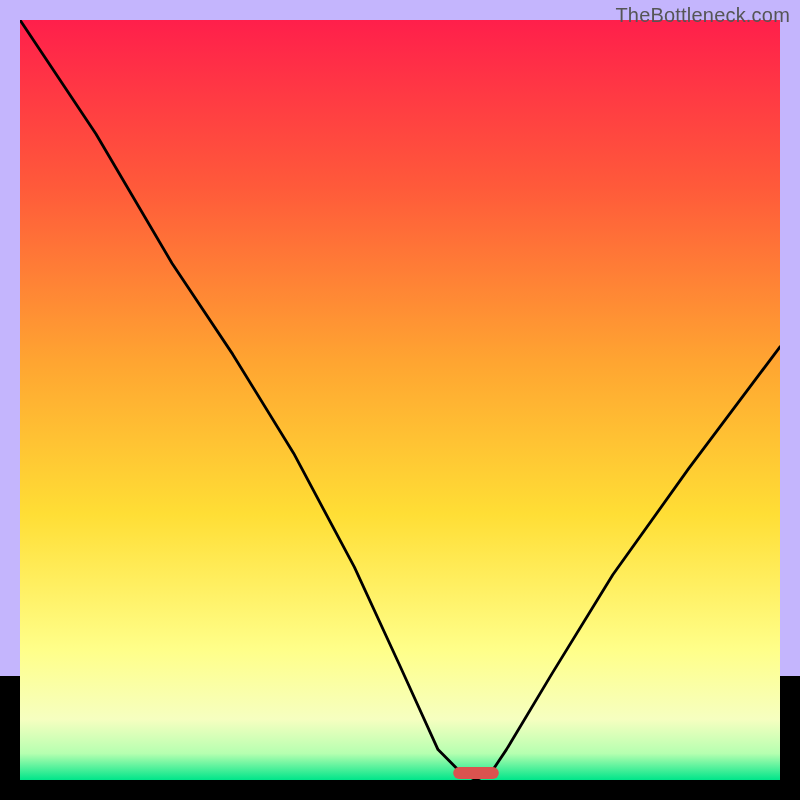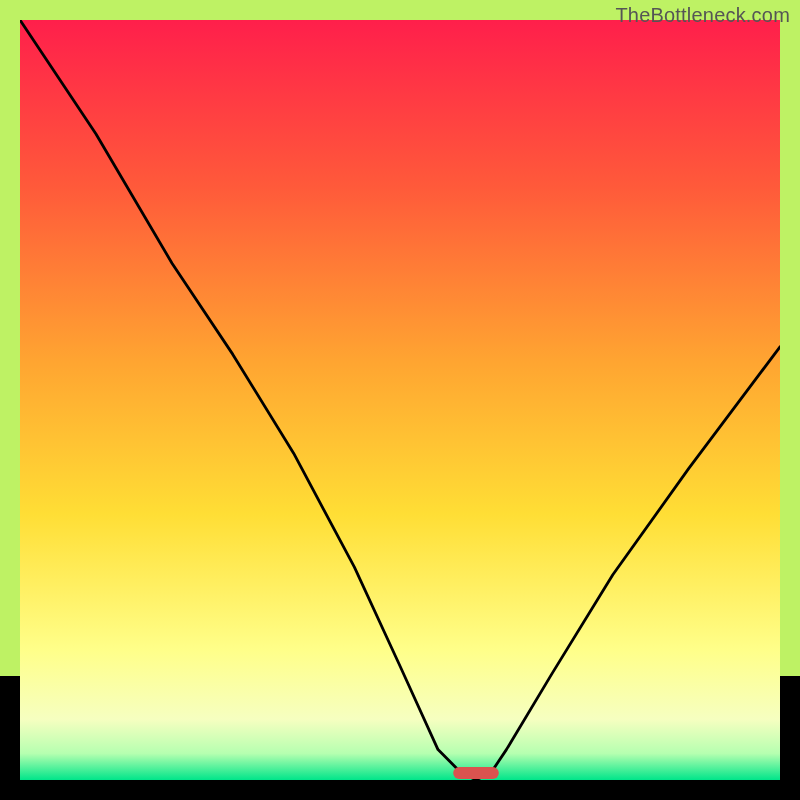--- a/index.html
+++ b/index.html
@@ -8,21 +8,21 @@
     width: 800px;
     height: 800px;
     overflow: hidden;
     background: #000;
     font-family: Arial, Helvetica, sans-serif;
   }
   .frame {
     position: relative;
     width: 800px;
     height: 676px;
-    background: #bef264;
+    background: #c4b5fd;
   }
   .watermark {
     position: absolute;
     top: 4px;
     right: 10px;
     color: #555;
     font-size: 20px;
     font-weight: 500;
     letter-spacing: 0.2px;
     z-index: 10;

